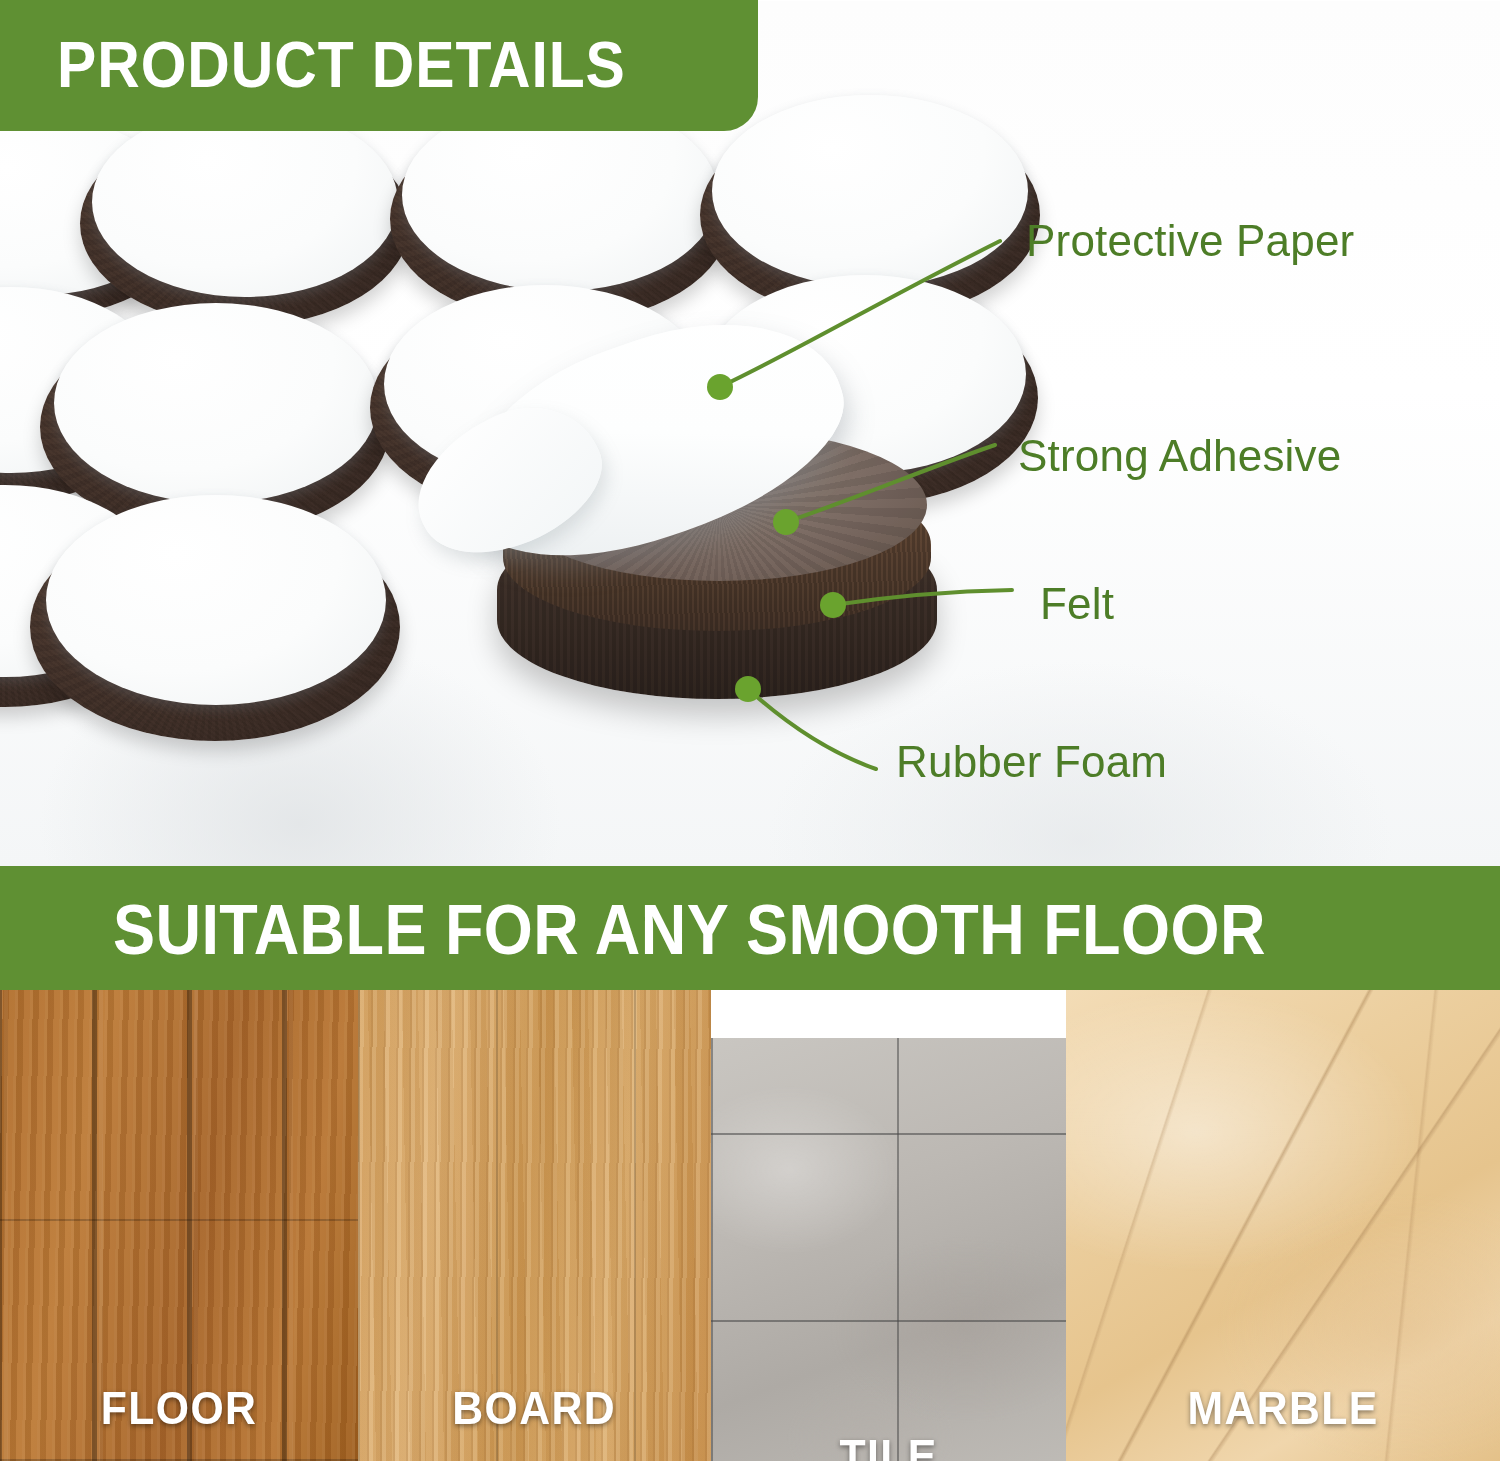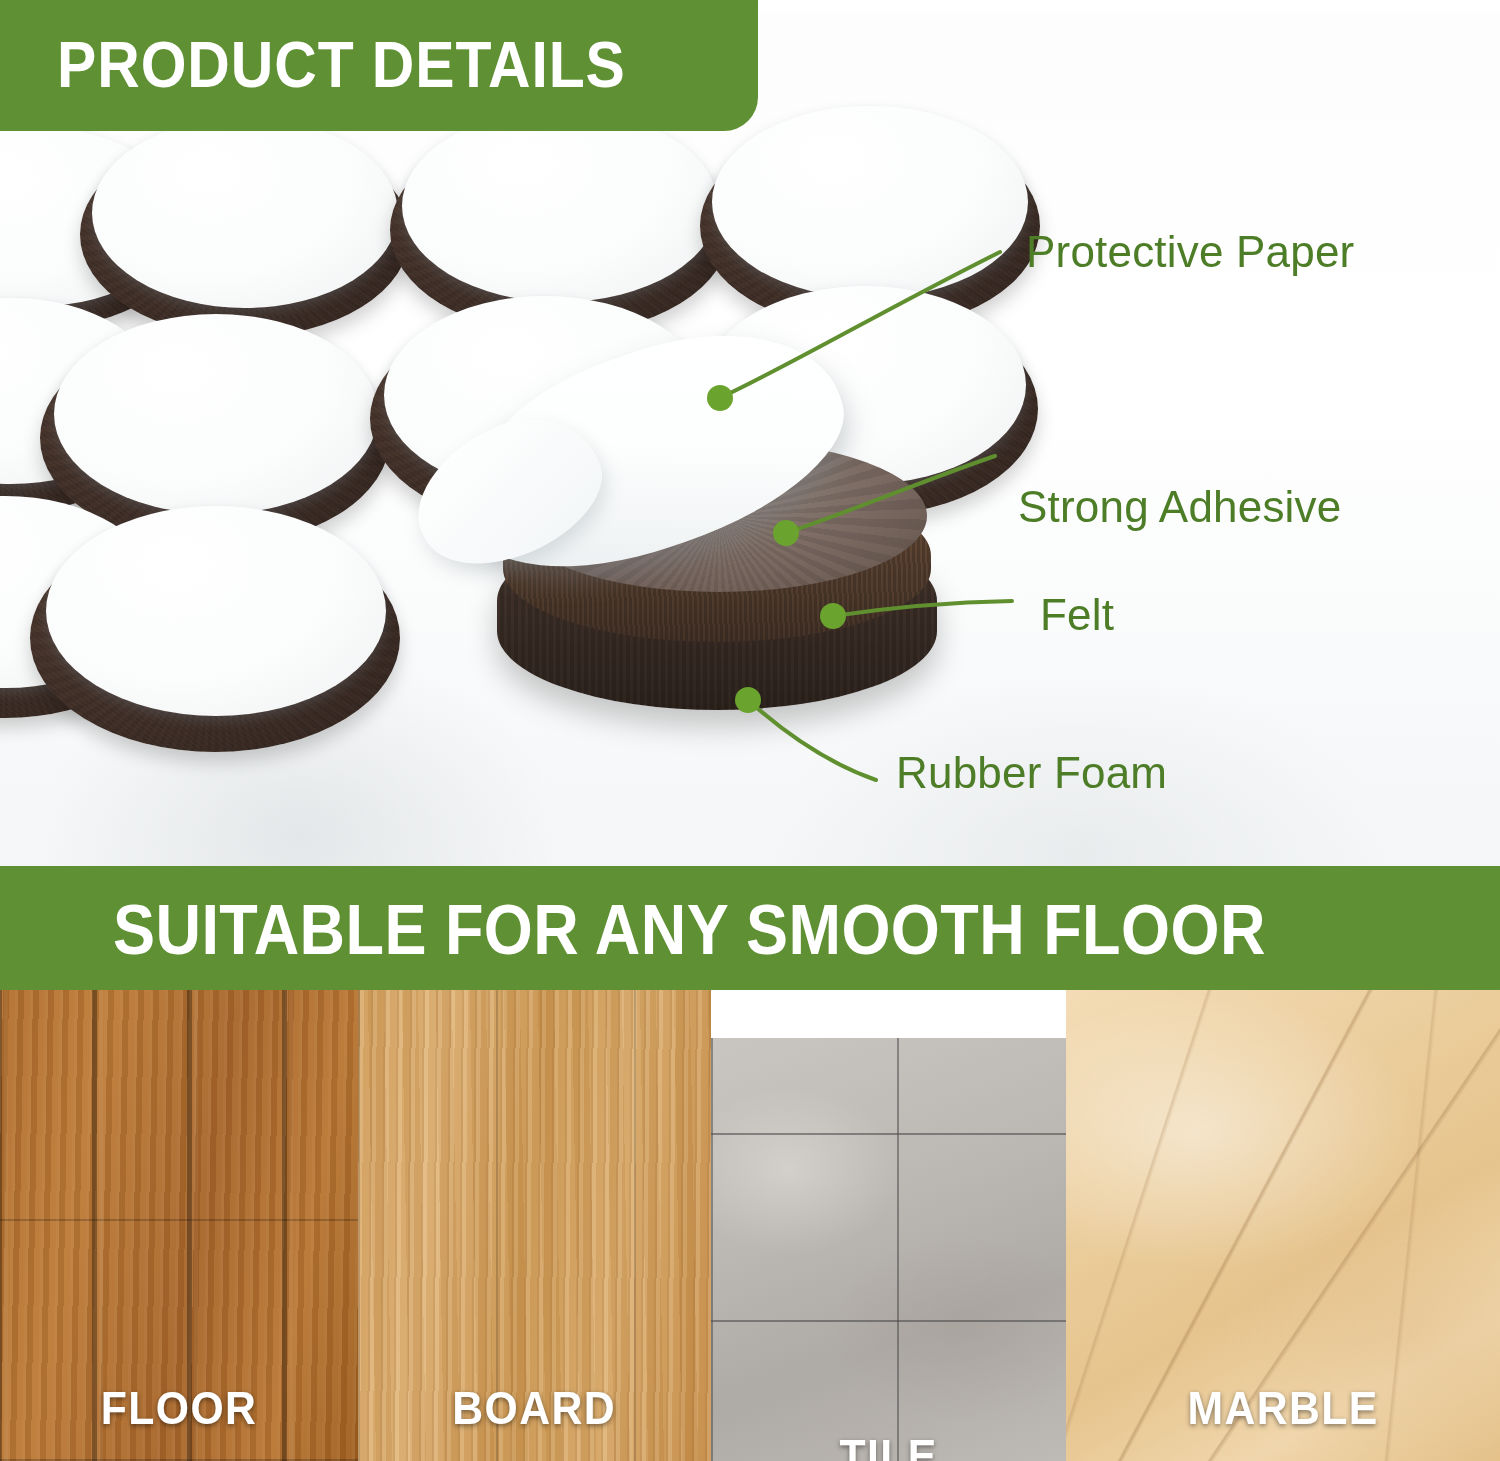--- a/index.html
+++ b/index.html
@@ -4,21 +4,21 @@
 <style>
   * { margin:0; padding:0; box-sizing:border-box; }
   html,body { background:#fff; }
   body {
     width:1500px; height:1461px; position:relative; overflow:hidden;
     font-family:"Liberation Sans", sans-serif;
   }
 
   
   .photo-section{
-    position:absolute; left:0; top:12px; width:1500px; height:866px;
+    position:absolute; left:0; top:1px; width:1500px; height:866px;
     background:#ffffff; overflow:hidden;
   }
   .photo-bg{
     position:absolute; inset:0;
     background:
       radial-gradient(ellipse 420px 300px at 20% 95%, rgba(225,228,230,.85) 0%, rgba(255,255,255,0) 62%),
       radial-gradient(ellipse 520px 300px at 72% 97%, rgba(228,231,233,.7) 0%, rgba(255,255,255,0) 60%),
       linear-gradient(180deg,#fdfdfd 0%,#ffffff 45%,#f4f6f7 100%);
   }
 
@@ -251,21 +251,21 @@
     <circle cx="786" cy="521" r="13" fill="#6aa32e"></circle>
 
     <path d="M833 604 C 900 594, 960 590, 1012 589" fill="none" stroke="#5f8f2e" stroke-width="4" stroke-linecap="round"></path>
     <circle cx="833" cy="604" r="13" fill="#6aa32e"></circle>
 
     <path d="M748 688 C 790 726, 830 752, 876 768" fill="none" stroke="#5f8f2e" stroke-width="4" stroke-linecap="round"></path>
     <circle cx="748" cy="688" r="13" fill="#6aa32e"></circle>
   </svg>
 
   <div class="callout-label" style="left:1026px; top:215px;">Protective Paper</div>
-  <div class="callout-label" style="left:1018px; top:430px;margin-top:40px;">Strong Adhesive</div>
+  <div class="callout-label" style="left:1018px; top:430px;">Strong Adhesive</div>
   <div class="callout-label" style="left:1040px; top:578px;">Felt</div>
   <div class="callout-label" style="left:896px; top:736px;text-align:right;">Rubber Foam</div>
 </div>
 
 <div class="banner-top">
   <span>PRODUCT DETAILS</span>
 </div>
 
 <div class="banner-mid">
   <span>SUITABLE FOR ANY SMOOTH FLOOR</span>

